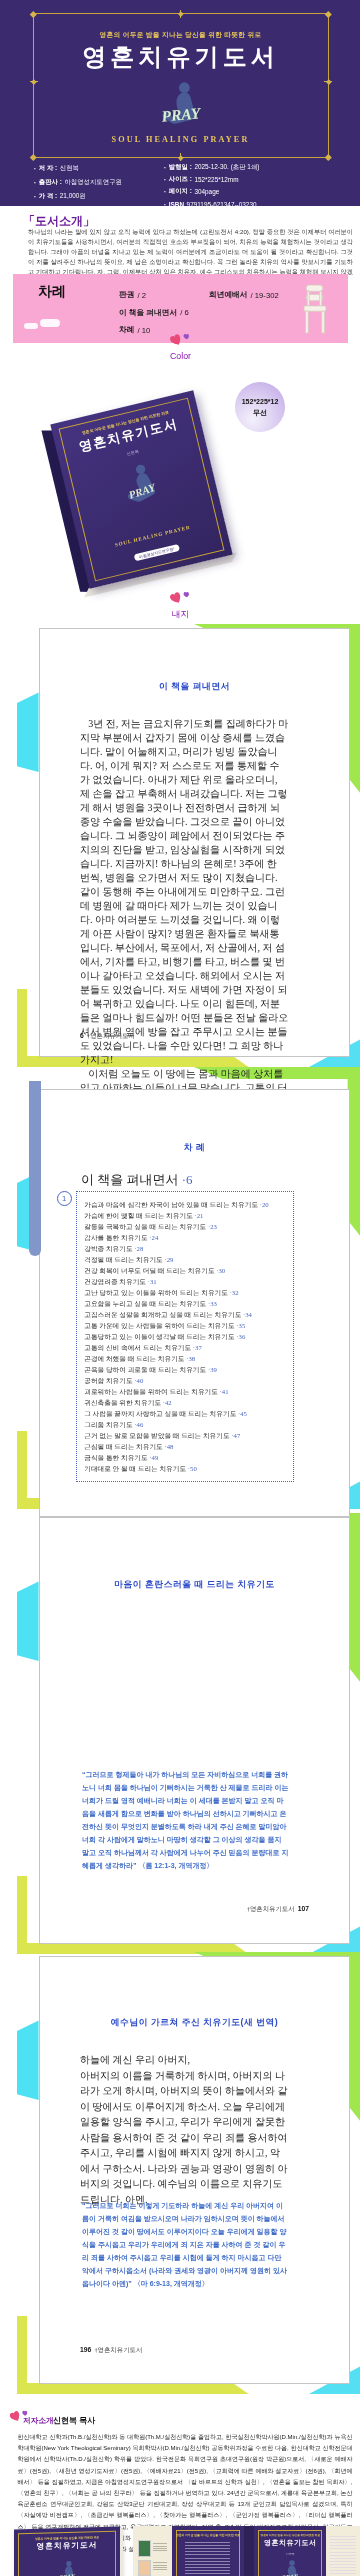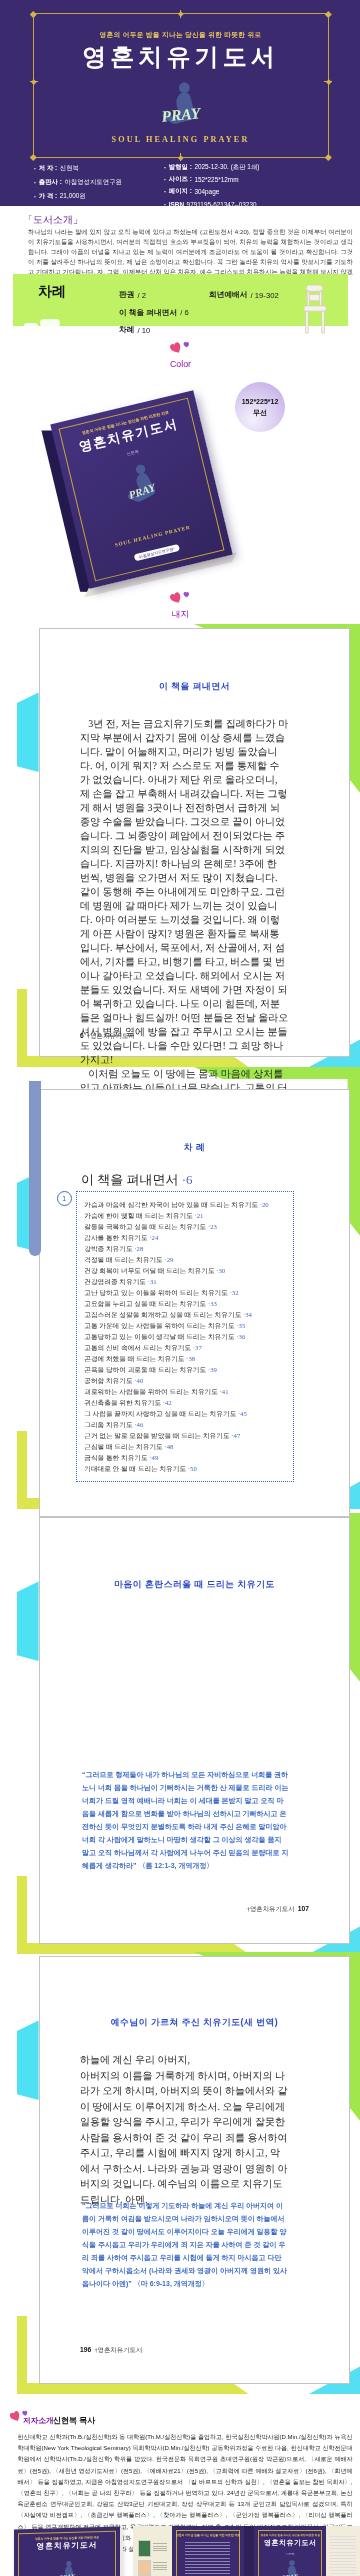--- a/index.html
+++ b/index.html
@@ -25,26 +25,26 @@
   .soul{position:absolute;left:0;top:135px;width:361px;text-align:center;color:#e8c75a;
     font-family:"Liberation Serif",serif;font-size:8.2px;font-weight:bold;letter-spacing:2.1px;}
   .meta{position:absolute;top:161px;color:#fff;font-size:6.4px;}
   .meta .mrow{display:flex;gap:2.6px;}
   .meta .ml{font-weight:bold;white-space:nowrap;}
   .mcol1{left:34px;}  .mcol1 .mrow{height:14.4px;align-items:center;}
   .mcol2{left:164px;} .mcol2 .mrow{height:12.4px;align-items:center;}
   .mrow::before{content:"·";font-weight:bold;}
 
   
-  .intro-h{position:absolute;left:23px;top:213px;font-size:10px;font-weight:normal;color:#6b1d9c;}
+  .intro-h{position:absolute;left:23px;top:213px;font-size:12px;font-weight:bold;color:#6b1d9c;}
   .intro-p{position:absolute;left:28px;top:227px;width:325px;font-size:6.2px;line-height:10px;
     color:#333;text-align:justify;}
 
   
-  .tocbox{position:absolute;left:13px;top:274px;width:335px;height:52px;background:#bef264;}
+  .tocbox{position:absolute;left:13px;top:274px;width:335px;height:69px;background:#f9a8d4;}
   .toc-title{position:absolute;left:25px;top:9.3px;font-size:14px;font-weight:bold;color:#141414;}
   .cloud{position:absolute;background:#fff;border-radius:10.3px;opacity:.9;}
   .toc-col{position:absolute;top:12.4px;font-size:7.7px;color:#1a1a1a;}
   .toc-col .trow{height:17.5px;display:flex;align-items:center;gap:3.1px;}
   .toc-col b{font-weight:bold;}
   .chair{position:absolute;right:20.6px;top:10.3px;width:24px;height:50px;}
 
   
   .divider{position:absolute;left:0;width:361px;text-align:center;}
   .hearts{display:inline-block;width:25px;height:15.5px;}
@@ -238,21 +238,21 @@
             <rect x="8" y="14" width="4" height="28"></rect>
             <rect x="32" y="14" width="4" height="28"></rect>
             <rect x="2" y="42" width="42" height="10" rx="2"></rect>
             <rect x="5" y="52" width="5" height="42"></rect>
             <rect x="36" y="52" width="5" height="42"></rect>
           </g>
         </svg>
     </div>
   </div>
 
-  <div class="divider" style="top:340px;">
+  <div class="divider" style="top:332px;">
     <span class="hearts">
       <svg viewBox="0 0 48 30">
           <path d="M18 26 C10 22 4 17 5 11 c1-5 7-6 10-2 c1-4 7-5 9 0 c2 6-2 12-6 17z" fill="#e84a7a" transform="rotate(-18 14 16)"></path>
           <path d="M36 14 c-4-2-7-5-6-8 c1-3 4-3 5-1 c1-2 4-2 5 1 c1 3-1 6-4 8z" fill="#9a4fc9"></path>
         </svg>
     </span>
     <div class="div-label">Color</div>
   </div>
 
   <div class="badge">

